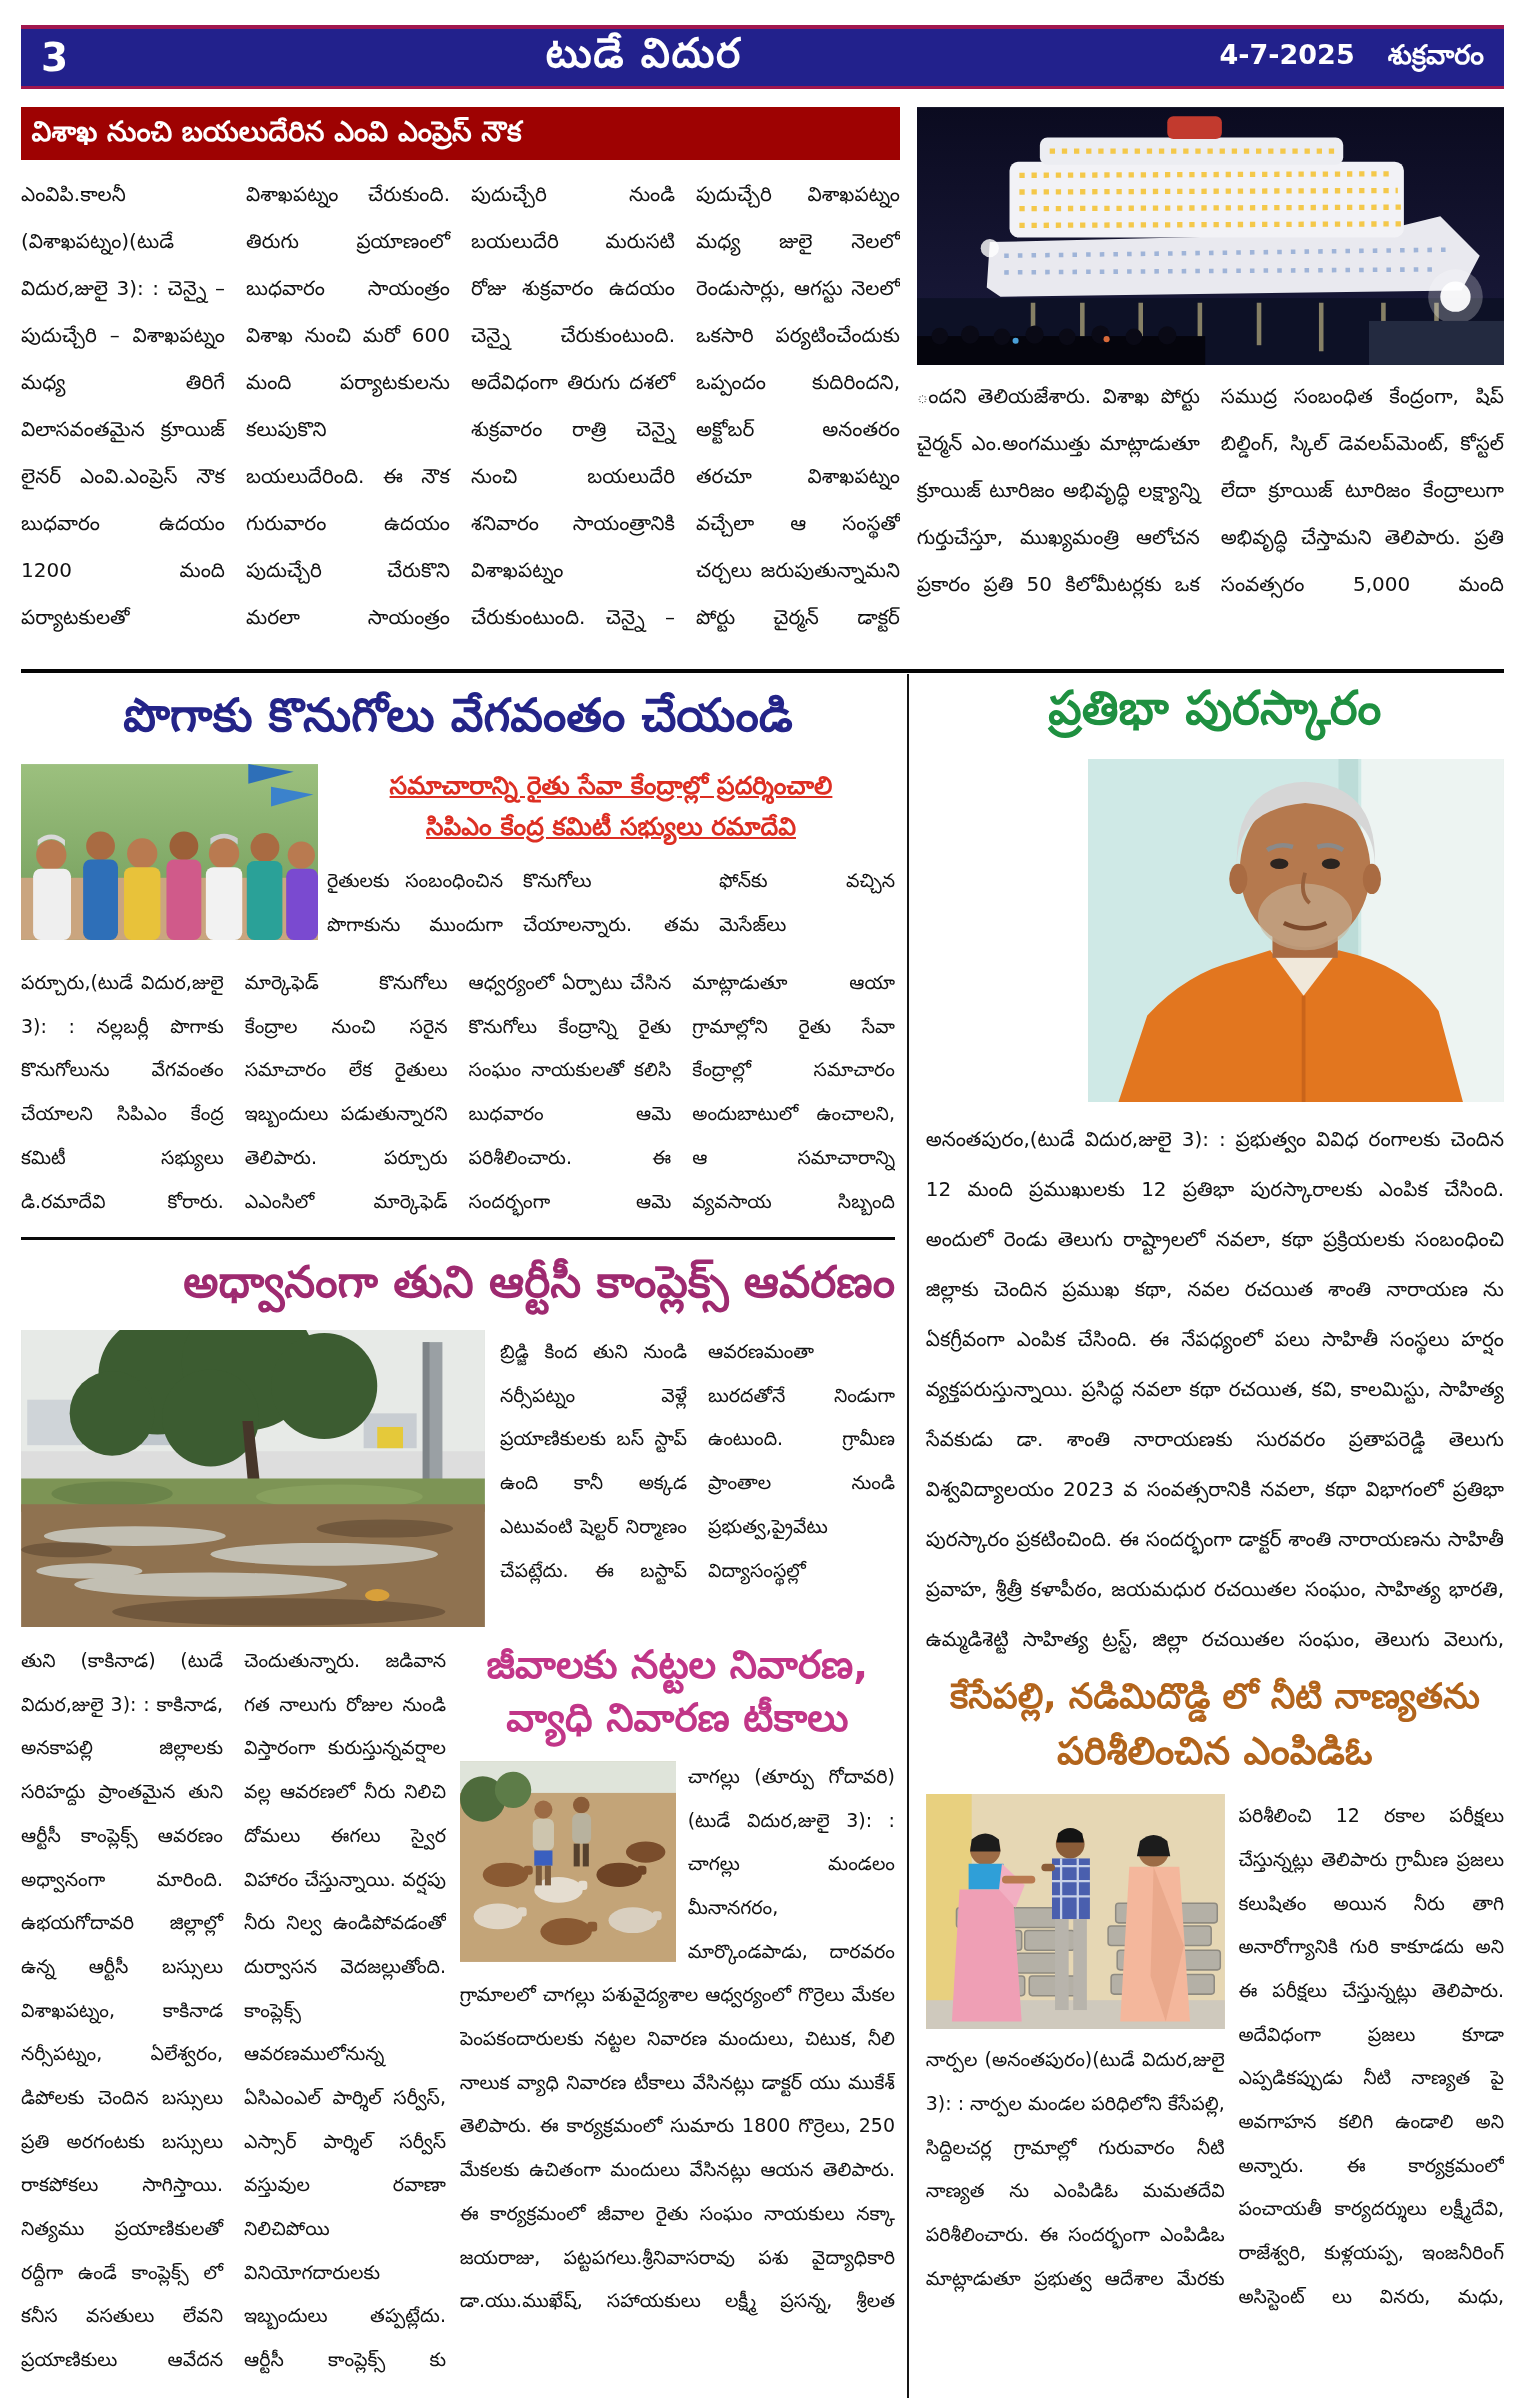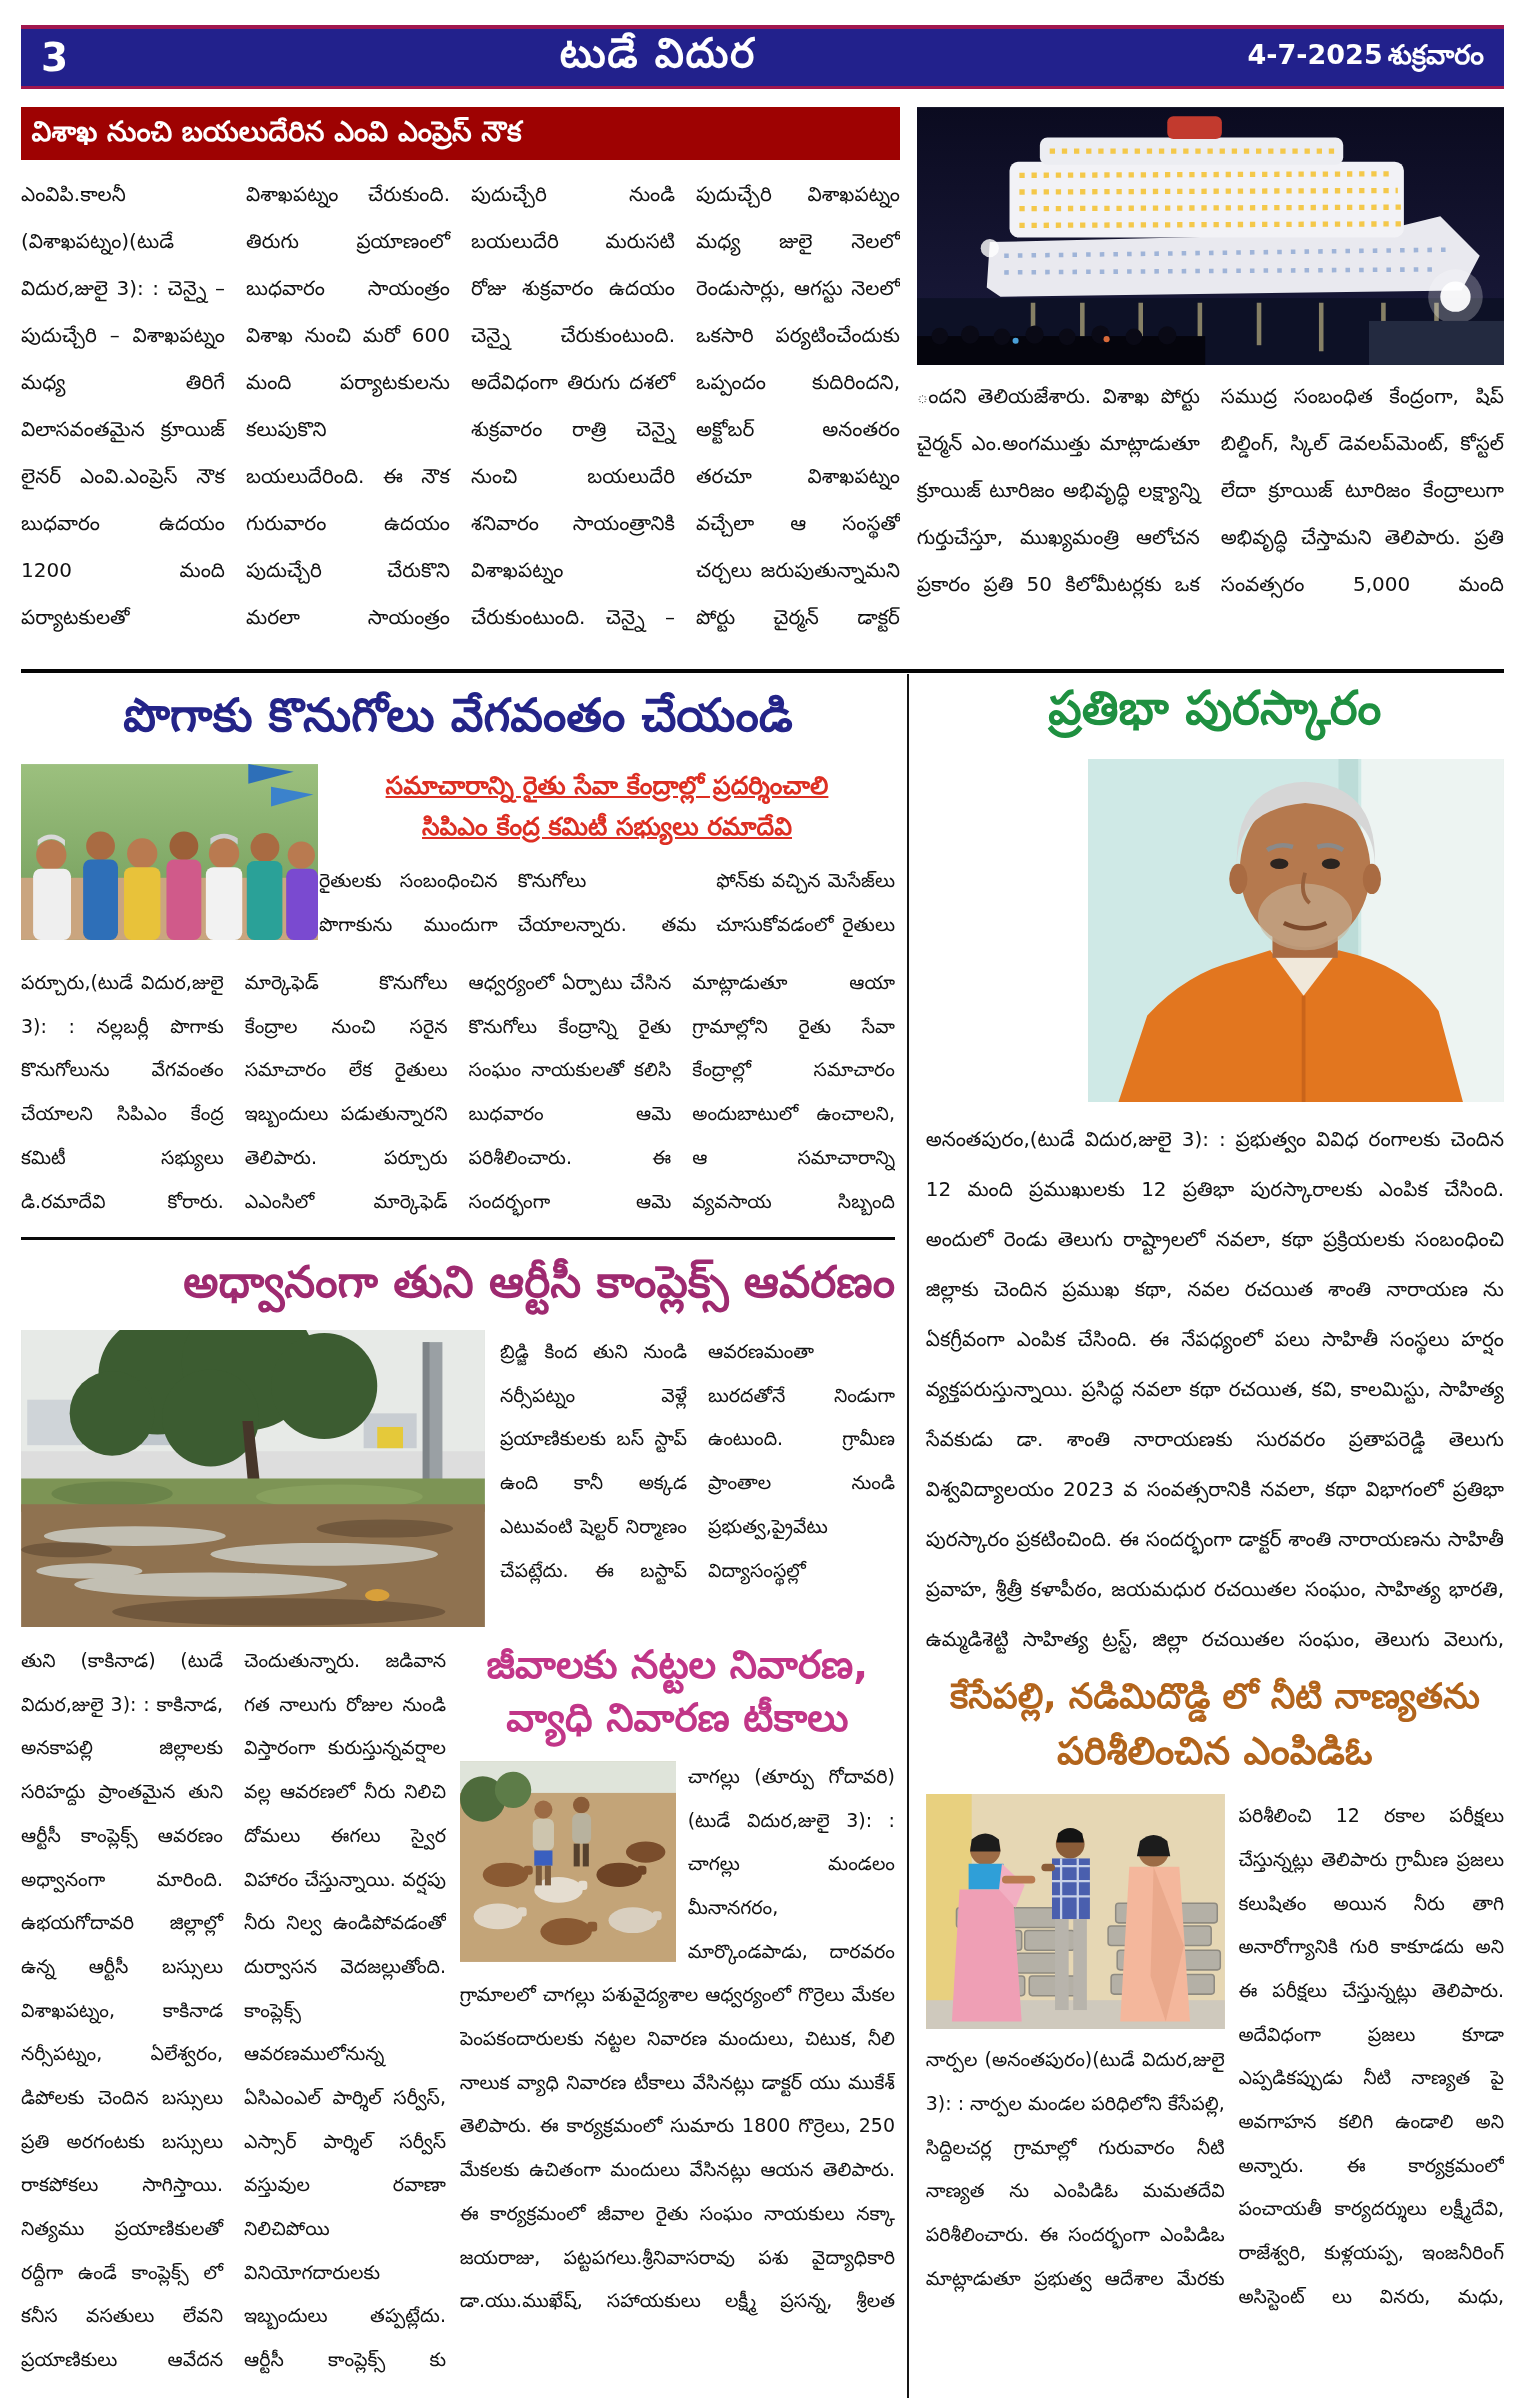--- a/index.html
+++ b/index.html
@@ -12,21 +12,21 @@
   body{width:1524px;height:2401px;position:relative;overflow:hidden;
        font-family:"DejaVu Sans", sans-serif;color:var(--ink);}
   .page-inner{position:absolute;left:21px;top:25px;width:1483px;}
 
   
   .masthead{height:64px;background:var(--header_bg);
     border-top:4.6px solid var(--header_accent);border-bottom:3.8px solid var(--header_accent);
     display:flex;align-items:center;justify-content:space-between;padding:0 20px;color:#fff;}
   .mh-page{font-size:39px;font-weight:bold;}
   .mh-title{font-size:41px;font-weight:bold;letter-spacing:1.5px;}
-  .mh-date{font-size:27px;font-weight:bold;display:flex;gap:5px;}
+  .mh-date{font-size:27px;font-weight:bold;display:flex;gap:33px;}
 
   
   .bodytxt{font-size:20px;line-height:2.35;text-align:justify;overflow:hidden;color:var(--ink);}
   .cols2{column-count:2;column-gap:21px;}
   .cols3{column-count:3;column-gap:20px;}
   .cols4{column-count:4;column-gap:21px;}
 
   
   .lead-row{display:flex;gap:16.7px;margin-top:18px;}
   .lead-left{width:879px;}
@@ -39,21 +39,21 @@
 
   .rule-full{border-top:4.6px solid #050505;margin-top:6px;}
 
   
   .lower{display:flex;margin-top:1.5px;}
   .lower-left{width:886px;padding-right:12px;}
   .lower-right{flex:1;border-left:2.3px solid #161616;padding-left:16.7px;}
 
   
   .tob-head{color:var(--tobacco_blue);font-size:46px;font-weight:bold;text-align:center;padding:13.7px 0 10.6px;}
-  .tob-top{display:flex;gap:1px;justify-content:center;}
+  .tob-top{display:flex;gap:9px;justify-content:center;}
   .tob-right{flex:1;}
   .tob-sub{color:var(--subhead_red);font-size:25px;font-weight:bold;text-align:center;
     text-decoration:underline;line-height:1.55;margin-top:3px;}
   .tob-beside{height:93px;margin-top:12px;font-size:19px;line-height:2.3;}
   .tob-below{height:267px;margin-top:9px;font-size:19px;line-height:2.3;}
   .rule-left{border-top:3px solid #0a0a0a;margin-top:9px;}
 
   
   .rtc-head{color:var(--rtc_magenta);font-size:44px;font-weight:bold;text-align:right;padding:16px 0 12px;}
   .rtc-top{display:flex;gap:15px;}

